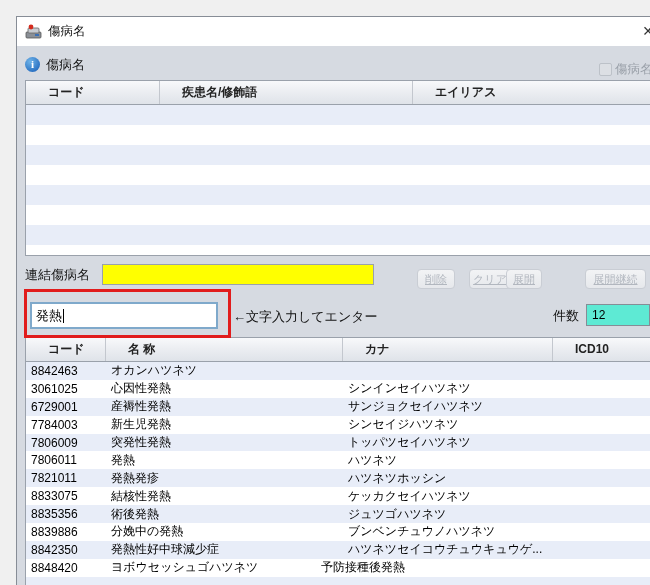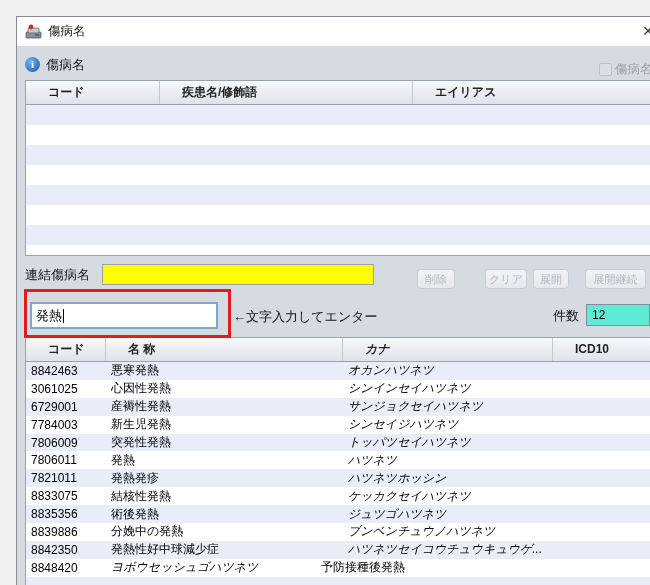--- a/index.html
+++ b/index.html
@@ -35,36 +35,36 @@
   .tbody{position:relative;overflow:hidden;background:#fff;}
   
   .top-table{top:63px;}
   .top-table .tbody{height:150px;
     background:repeating-linear-gradient(to bottom,var(--stripe,#e8edf8) 0 20px,#ffffff 20px 40px);}
   .t0{width:134px;} .t1{width:253px;} .t2{flex:1;}
   
   .result-table{top:320px;}
   .result-table .tbody{height:231px;
     background:repeating-linear-gradient(to bottom,var(--stripe,#e8edf8) 0 17.9px,#ffffff 17.9px 35.8px);}
-  .col0{width:80px;} .col1{width:237px;} .col2{width:210px;font-style:italic;} .col3{flex:1;}
+  .col0{width:80px;} .col1{width:237px;} .col2{width:210px;} .col3{flex:1;}
   .trow{display:flex;height:17.9px;align-items:center;}
   .tcell{box-sizing:border-box;padding:0 5px;font-size:12px;color:#000;
     overflow:hidden;white-space:nowrap;}
   
   .linked-label{position:absolute;left:8px;top:249px;font-size:13px;color:#111;}
   .linked-input{position:absolute;left:85px;top:247px;width:272px;height:21px;
     background:var(--yellow,#ffff00);border:1px solid #9aa1ab;box-sizing:border-box;
     font-size:12px;padding:0 4px;outline:none;}
   
   .btn{position:absolute;top:252px;height:20px;border:1px solid #c9cdd4;border-radius:4px;
     background:linear-gradient(#f2f3f5,#e6e8ec);color:#b2b7bf;font-size:11px;
-    text-align:center;line-height:18px;box-sizing:border-box;padding:0 2px;}
+    text-align:center;line-height:18px;box-sizing:border-box;padding:0 2px;text-decoration:underline;}
   .btn1{left:400px;width:38px;}
-  .btn2{left:468px;width:42px;}
-  .btn3{left:516px;width:36px;}
+  .btn2{left:452px;width:42px;}
+  .btn3{left:489px;width:36px;}
   .btn4{left:568px;width:61px;}
   
   .red-rect{position:absolute;left:7px;top:272px;width:207px;height:49px;
     border:3px solid var(--red,#e11c1c);box-sizing:border-box;pointer-events:none;z-index:5;}
   .search-box{position:absolute;left:13px;top:285px;width:188px;height:27px;
     background:#fff;border:2px solid var(--focus,#7fa9cb);box-sizing:border-box;
     display:flex;align-items:center;padding-left:4px;font-size:13px;color:#000;}
   .caret{display:inline-block;width:1px;height:14px;background:#000;margin-left:1px;}
   .hint-text{position:absolute;left:216px;top:291px;font-size:13px;color:#111;}
   .count-label{position:absolute;left:536px;top:290px;font-size:13px;color:#111;}
@@ -123,21 +123,20 @@
   <div class="table result-table">
     <div class="thead">
       <div class="th col0">コード</div>
       <div class="th col1">名 称</div>
       <div class="th col2">カナ</div>
       <div class="th col3">ICD10</div>
     </div>
     <div class="tbody">
         <div class="trow">
           <div class="tcell col0">8842463</div>
-          <div class="tcell col1">悪寒発熱</div>
           <div class="tcell col2">オカンハツネツ</div>
           <div class="tcell col3"></div>
         </div>
         <div class="trow">
           <div class="tcell col0">3061025</div>
           <div class="tcell col1">心因性発熱</div>
           <div class="tcell col2">シンインセイハツネツ</div>
           <div class="tcell col3"></div>
         </div>
         <div class="trow">

